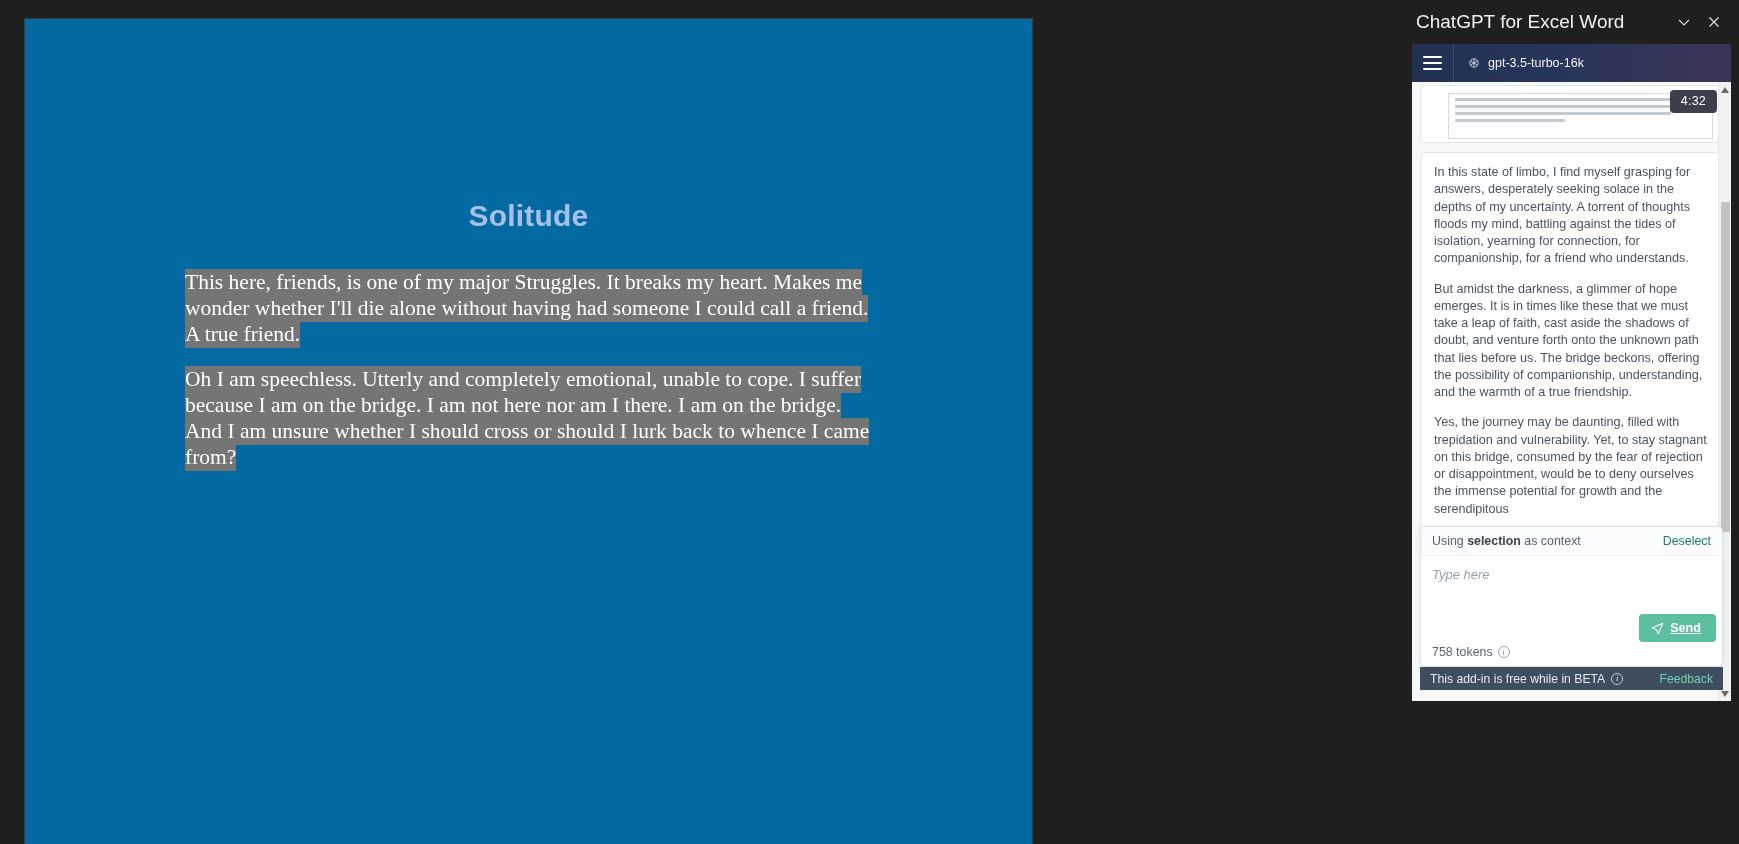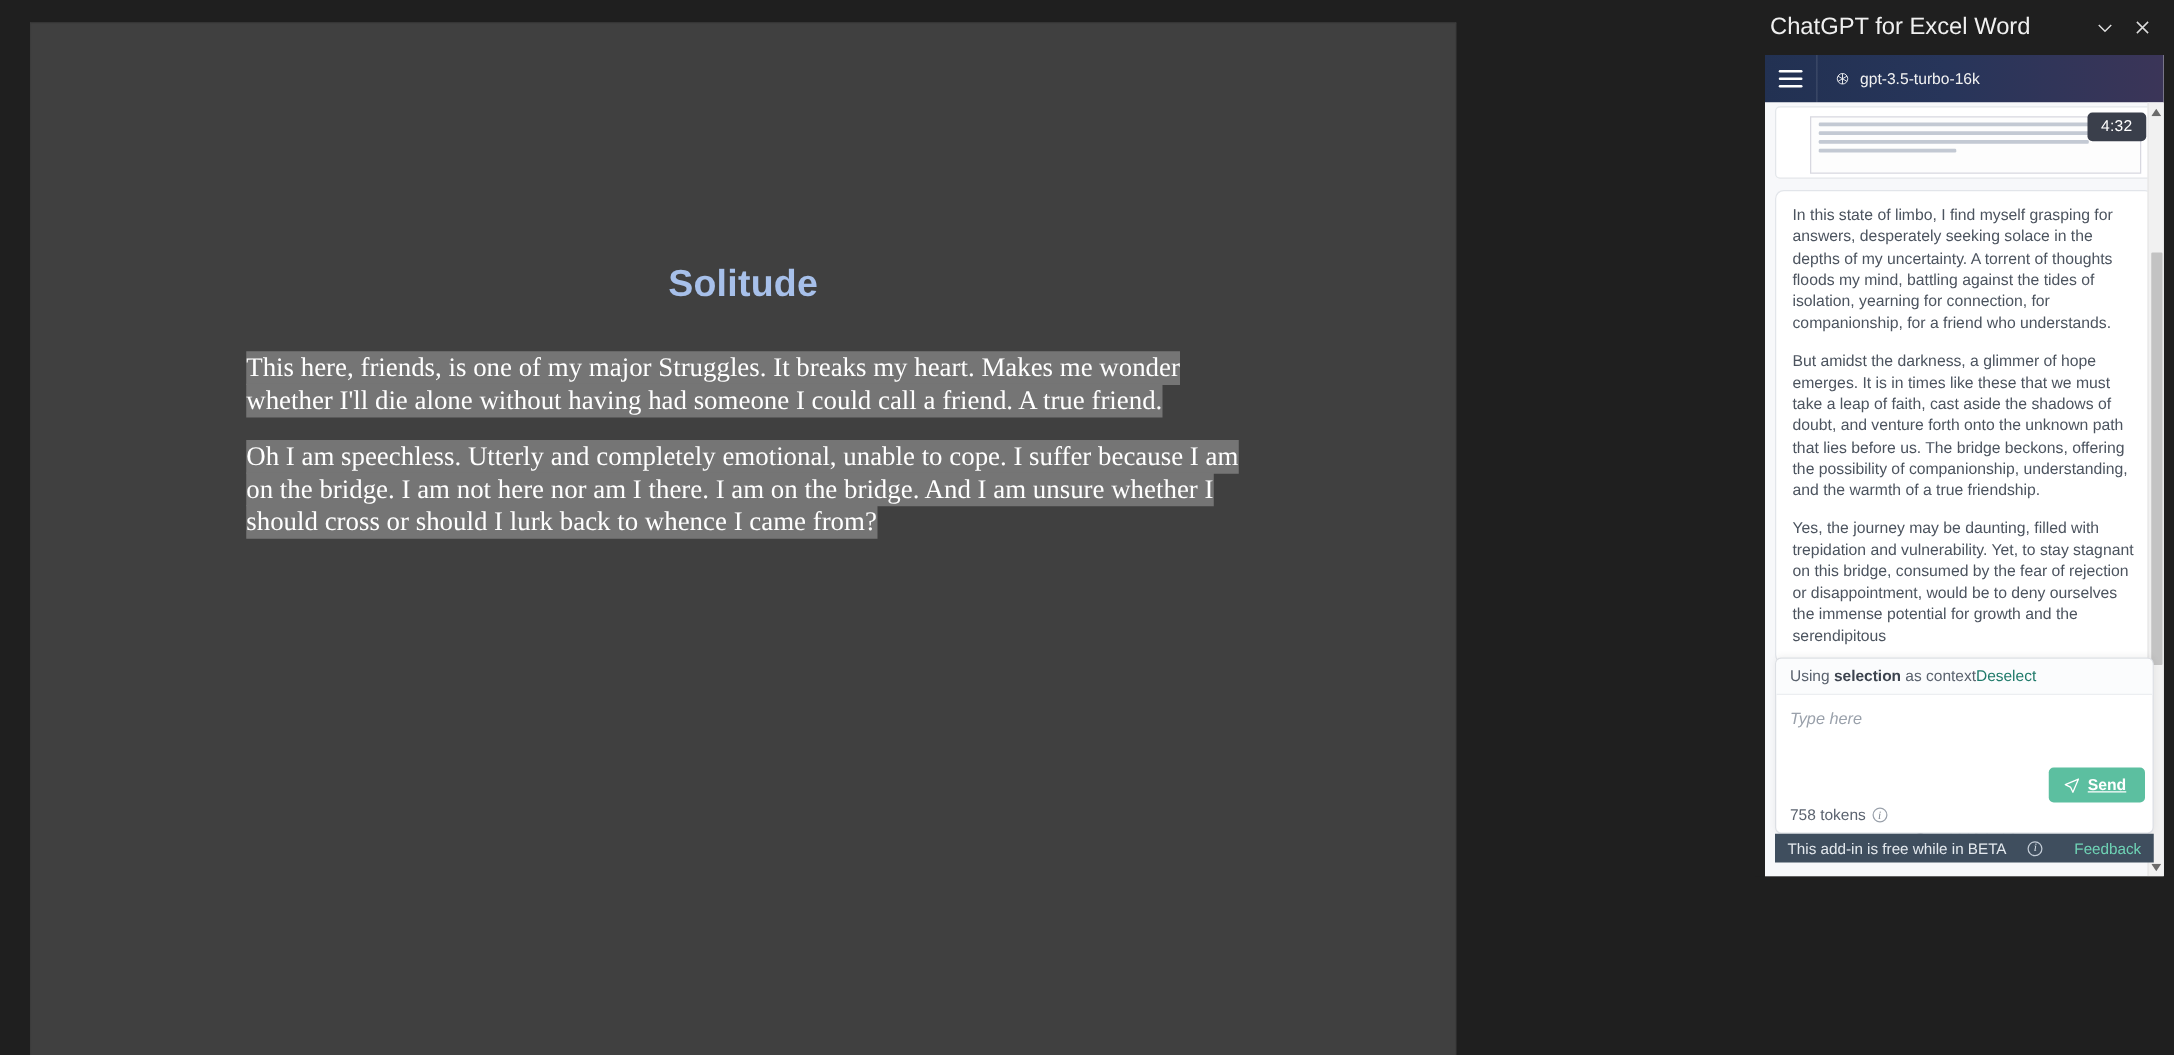--- a/index.html
+++ b/index.html
@@ -25,26 +25,26 @@
     position: relative;
     width: 1404px;
     height: 844px;
     background: #1f1f1f;
     padding-top: 18px;
     padding-left: 24px;
   }
 
   .doc-page {
     position: relative;
-    width: 1141px;
+    width: 1009px;
     height: 826px;
-    background: #404040;
+    background: #0369a1;
     border: 1px solid #3c3c3c;
     border-bottom: none;
-    padding: 12px;
+    padding: 0;
     overflow: hidden;
   }
 
   .doc-inner {
     padding: 180px 160px 0 160px;
   }
 
   .doc-title {
     text-align: center;
     color: #a7c0ea;
@@ -305,21 +305,21 @@
     background: #ffffff;
     border: 1px solid #dcdfe4;
     border-radius: 5px;
     box-shadow: 0 -1px 6px rgba(0,0,0,0.06);
     overflow: hidden;
     z-index: 5;
   }
   .ctx-row {
     display: flex;
     align-items: center;
-    justify-content: flex-start;
+    justify-content: space-between;
     padding: 7px 11px 7px 11px;
     background: #fbfcfd;
     border-bottom: 1px solid #eceef1;
     font-size: 12.4px;
     color: #5a626e;
   }
   .ctx-row .sel-strong { font-weight: bold; color: #3d444f; }
   .ctx-deselect {
     color: #1f7a6a;
     cursor: pointer;
@@ -384,21 +384,21 @@
     height: 23px;
     background: #3f4e5e;
     color: #e4e9ee;
     display: flex;
     align-items: center;
     justify-content: space-between;
     padding: 0 10px;
     font-size: 12.2px;
     z-index: 6;
   }
-  .beta-left { display: flex; align-items: center; gap: 17px; }
+  .beta-left { display: flex; align-items: center; gap: 6px; }
   .beta-bar .info-icon { border-color: #c3ccd6; color: #dbe2e9; }
   .feedback-link { color: #6fd3b5; cursor: pointer; }
 </style>
 </head>
 <body>
 
 <div class="app">
 
   <div class="doc-area">
     <div class="doc-page">

